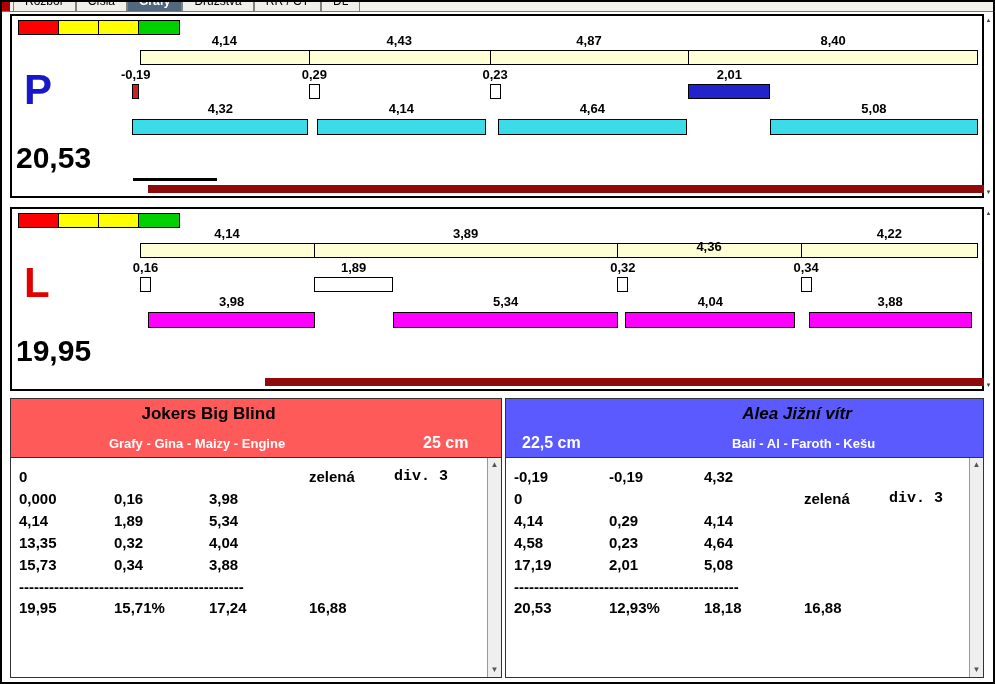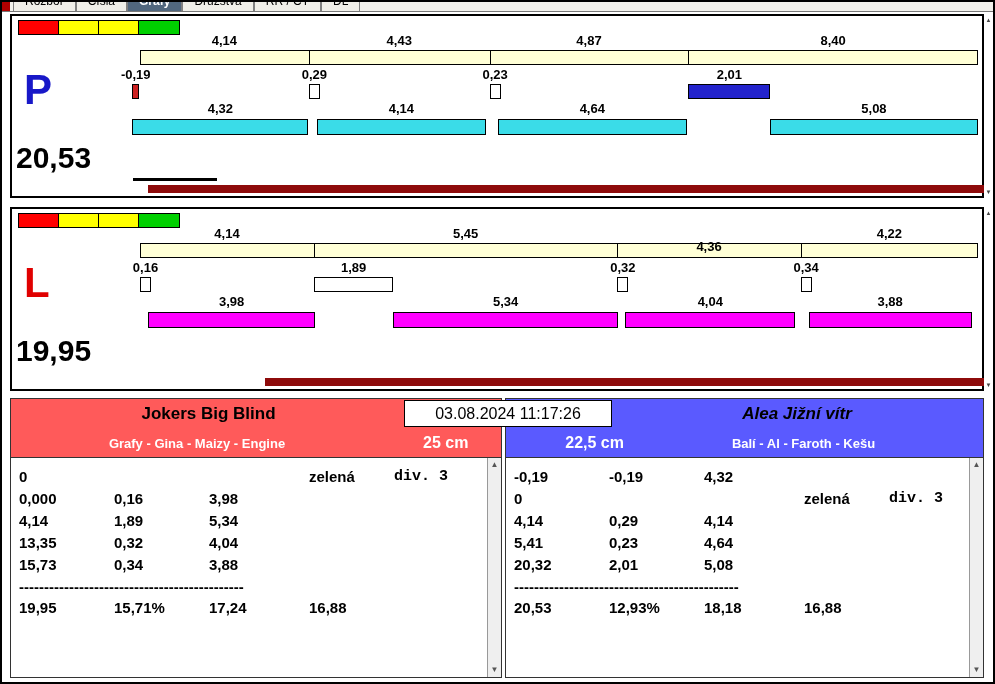--- a/index.html
+++ b/index.html
@@ -41,21 +41,21 @@
   .team.left{width:492px;flex:none;}
   .team.rightside{flex:1;}
   .team-header{height:58px;flex:none;}
   .row-name{height:30px;display:flex;align-items:center;justify-content:center;font-size:17px;font-weight:bold;color:#000;}
   .team.left .row-name{padding-right:95px;}
   .team.rightside .row-name{padding-left:105px;font-style:italic;}
   .row-sub{height:28px;display:flex;align-items:center;color:#fff;font-weight:bold;font-size:13px;}
   .players{flex:1;text-align:center;}
   .distance{flex:none;width:118px;font-size:16px;}
   .team.left .distance{padding-left:40px;}
-  .team.rightside .distance{padding-left:10px;text-align:right;}
+  .team.rightside .distance{padding-left:16px;}
   .team-body{flex:1;position:relative;border-top:1px solid #333;overflow:hidden;background:#fff;}
   .stats{position:absolute;inset:0;padding:8px 18px 0 8px;}
   .trow{display:flex;height:22px;line-height:22px;font-size:15px;font-weight:bold;color:#000;white-space:nowrap;}
   .tcell{flex:none;}
   .c0{width:95px;}.c1{width:95px;}.c2{width:100px;}.c3{width:85px;}.c4{flex:1;font-family:Liberation Mono, monospace;}
   .sepline{font-size:15px;font-weight:bold;line-height:14px;height:14px;margin-top:4px;color:#000;overflow:hidden;}
   .trow.total-row{margin-top:3px;}
   .tscroll{position:absolute;right:0;top:0;bottom:0;width:14px;background:#efefef;border-left:1px solid #999;}
   .tscroll .arr{position:absolute;left:0;width:100%;text-align:center;font-size:8px;color:#555;line-height:10px;}
   .timestamp{position:absolute;left:394px;top:2px;width:208px;height:27px;background:#fff;border:1px solid #000;
@@ -134,21 +134,21 @@
             <div class="ind-cell" style="background: rgb(0, 208, 0);"></div>
           </div>
           <div class="big-letter" style="color: rgb(224, 0, 0);">L</div>
           <div class="big-total">19,95</div>
           <div class="strip" style="left: 128px; top: 34px; width: 838px; height: 15px; background: rgb(255, 255, 214);">
             <div class="strip-div" style="left: 172.988px;"></div>
             <div class="strip-div" style="left: 476.416px;"></div>
             <div class="strip-div" style="left: 659.65px;"></div>
           </div>
           <div class="clabel" style="left: 179.994px; top: 17px;">4,14</div>
-          <div class="clabel" style="left: 418.702px; top: 17px;">5,45</div>
+          <div class="clabel" style="left: 418.702px; top: 17px;">3,89</div>
           <div class="clabel" style="left: 662.033px; top: 30px;">4,36</div>
           <div class="clabel" style="left: 842.325px; top: 17px;">4,22</div>
           <div class="marker" style="left: 128px; top: 68px; width: 11px; height: 15px; background: rgb(255, 255, 255);"></div>
           <div class="clabel" style="left: 98.5px; top: 51px;">0,16</div>
           <div class="marker" style="left: 301.988px; top: 68px; width: 79.4293px; height: 15px; background: rgb(255, 255, 255);"></div>
           <div class="clabel" style="left: 306.703px; top: 51px;">1,89</div>
           <div class="marker" style="left: 605.416px; top: 68px; width: 11px; height: 15px; background: rgb(255, 255, 255);"></div>
           <div class="clabel" style="left: 575.916px; top: 51px;">0,32</div>
           <div class="marker" style="left: 788.65px; top: 68px; width: 11px; height: 15px; background: rgb(255, 255, 255);"></div>
           <div class="clabel" style="left: 759.15px; top: 51px;">0,34</div>
@@ -261,28 +261,28 @@
               <div class="tcell c4">div. 3</div>
             </div>
             <div class="trow">
               <div class="tcell c0">4,14</div>
               <div class="tcell c1">0,29</div>
               <div class="tcell c2">4,14</div>
               <div class="tcell c3"></div>
               <div class="tcell c4"></div>
             </div>
             <div class="trow">
-              <div class="tcell c0">5,41</div>
+              <div class="tcell c0">4,58</div>
               <div class="tcell c1">0,23</div>
               <div class="tcell c2">4,64</div>
               <div class="tcell c3"></div>
               <div class="tcell c4"></div>
             </div>
             <div class="trow">
-              <div class="tcell c0">20,32</div>
+              <div class="tcell c0">17,19</div>
               <div class="tcell c1">2,01</div>
               <div class="tcell c2">5,08</div>
               <div class="tcell c3"></div>
               <div class="tcell c4"></div>
             </div>
             <div class="sepline">---------------------------------------------</div>
             <div class="trow total-row">
               <div class="tcell c0">20,53</div>
               <div class="tcell c1">12,93%</div>
               <div class="tcell c2">18,18</div>
@@ -290,16 +290,15 @@
               <div class="tcell c4"></div>
             </div>
           </div>
         <div class="tscroll">
           <span class="arr" style="top:2px">▲</span>
           <span class="arr" style="bottom:2px">▼</span>
         </div>
       </div>
     </div>
 
-    <div class="timestamp">03.08.2024 11:17:26</div>
   </div>
 
 </div>
 
 </body></html>

